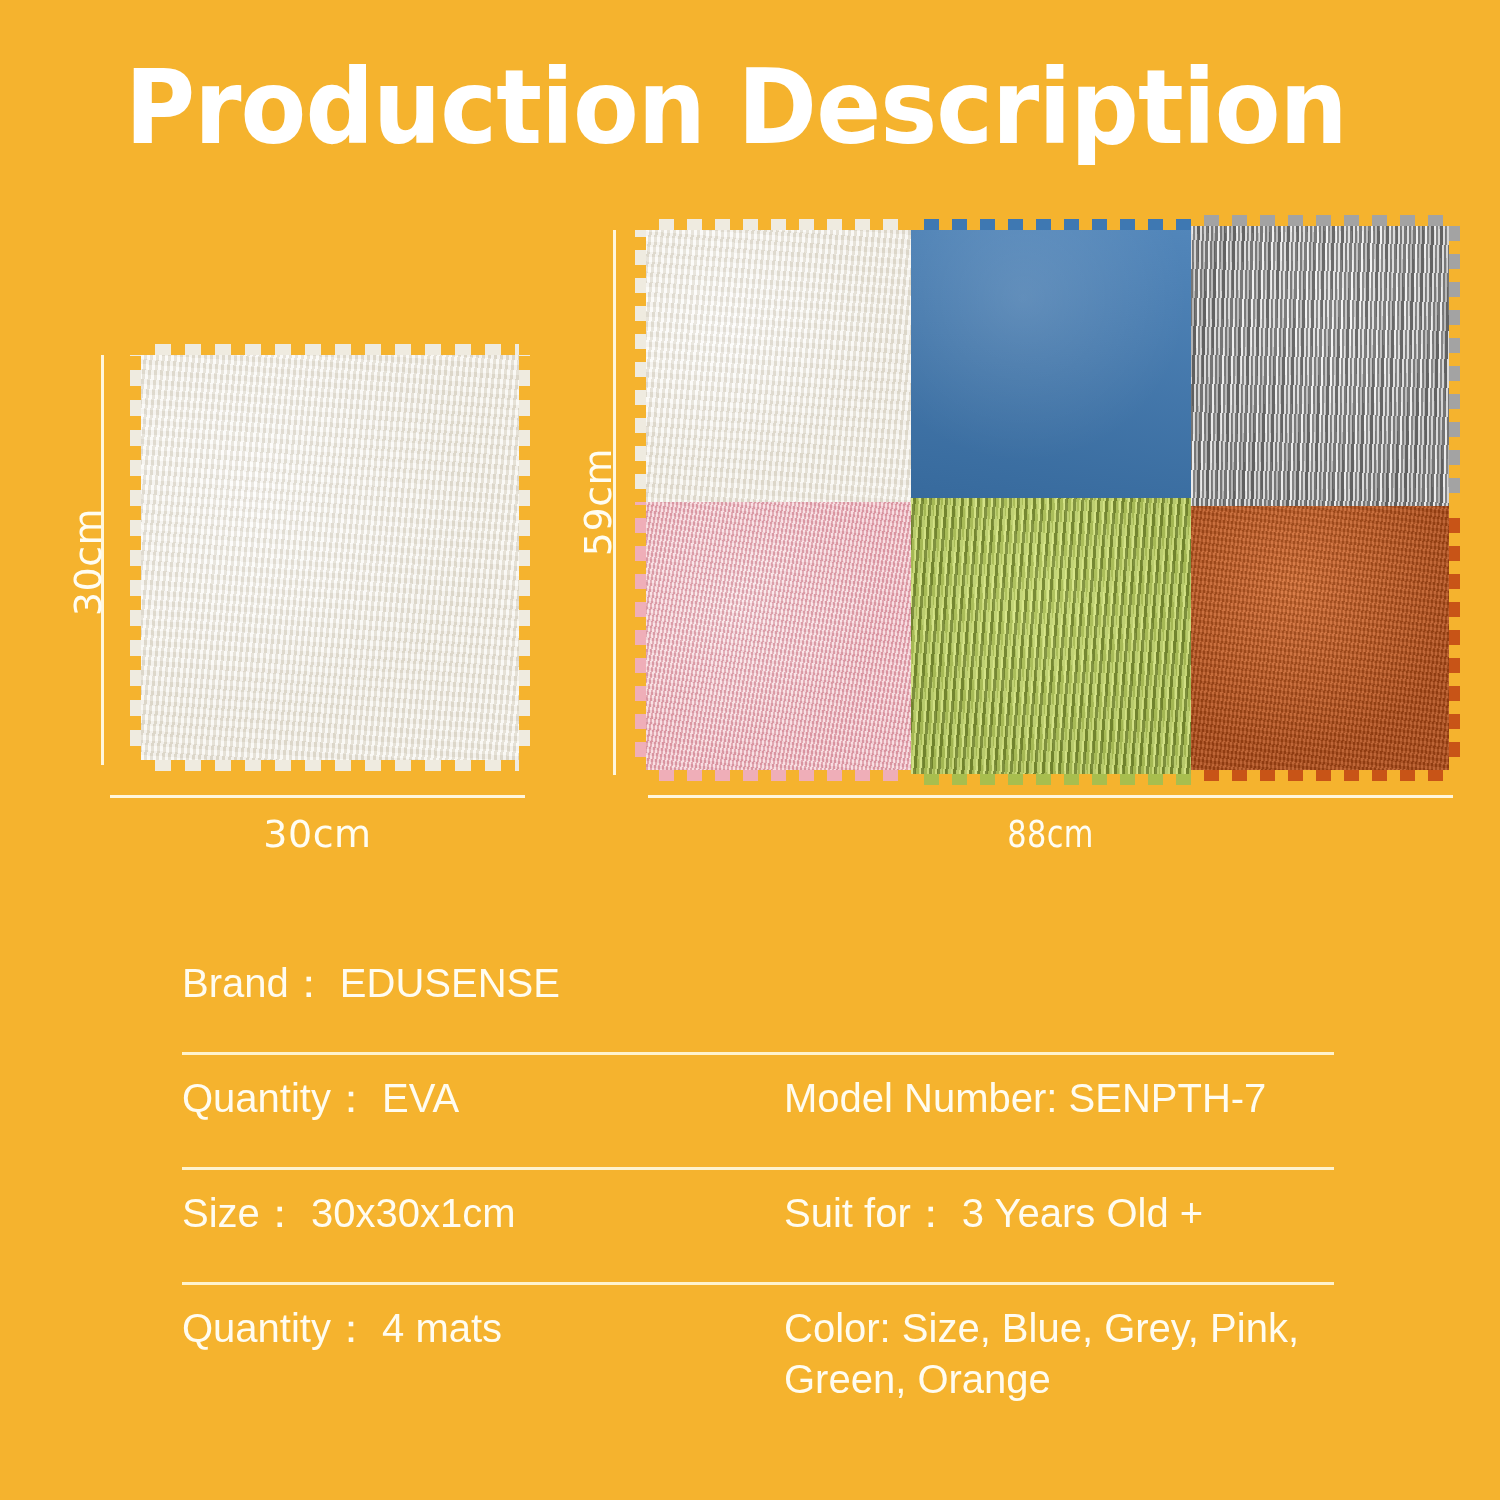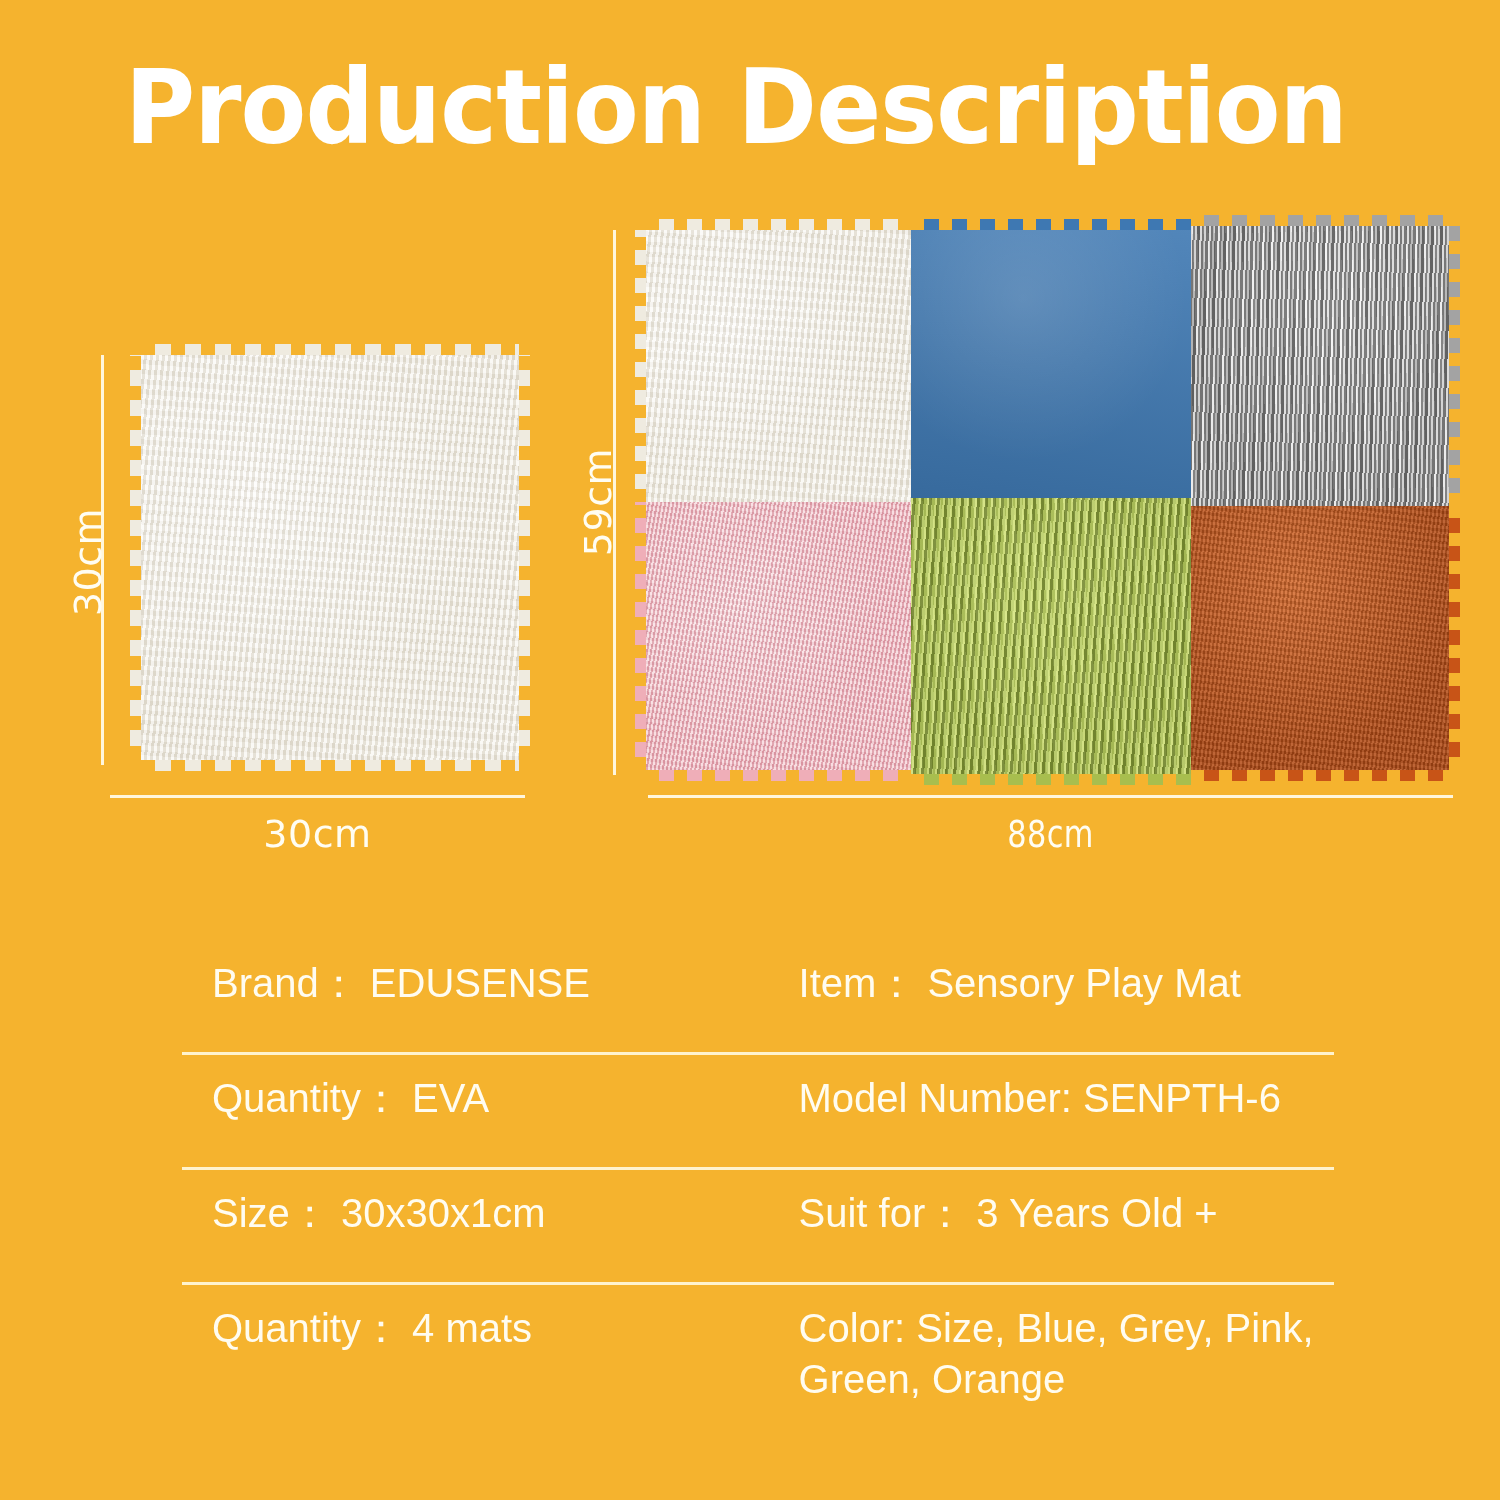--- a/index.html
+++ b/index.html
@@ -155,21 +155,21 @@
     min-height: 112px;
   }
   .spec-cell {
     color: #FFFCF0;
     font-family: "Liberation Sans", sans-serif;
     font-size: 40px;
     line-height: 1.28;
     padding-top: 18px;
     box-sizing: border-box;
   }
-  .spec-cell.left  { width: 602px; padding-right: 16px; margin-left: 30px; }
+  .spec-cell.left  { width: 602px; padding-right: 16px; }
   .spec-cell.right { width: 550px; }
   .spec-sep {
     height: 3px;
     background: #FFF3CE;
     width: 100%;
   }
   .spec-row.last { min-height: 150px; }
 </style>
 </head>
 <body>
@@ -241,27 +241,26 @@
     <div class="measure-line-h" style="left:648px; top:595px; width:805px;"></div>
     <div class="measure-label narrow" style="left:648px; top:612px; width:805px; text-align:center;">88cm</div>
   </div>
 
 </div>
 
 <div id="spec-table">
 
   <div class="spec-row">
     <div class="spec-cell left">Brand： EDUSENSE</div>
-    <div class="spec-cell right">Item： Sensory Play Mat</div>
   </div>
   <div class="spec-sep"></div>
 
   <div class="spec-row">
     <div class="spec-cell left">Quantity： EVA</div>
-    <div class="spec-cell right">Model Number: SENPTH-6</div>
+    <div class="spec-cell right">Model Number: SENPTH-7</div>
   </div>
   <div class="spec-sep"></div>
 
   <div class="spec-row">
     <div class="spec-cell left">Size： 30x30x1cm</div>
     <div class="spec-cell right">Suit for： 3 Years Old +</div>
   </div>
   <div class="spec-sep"></div>
 
   <div class="spec-row last">

